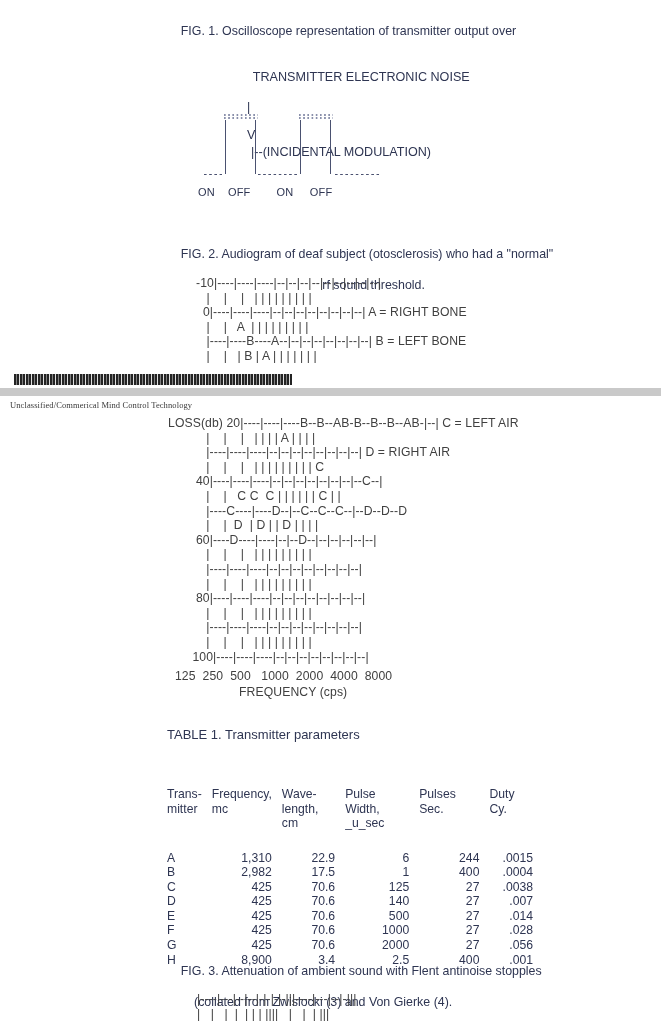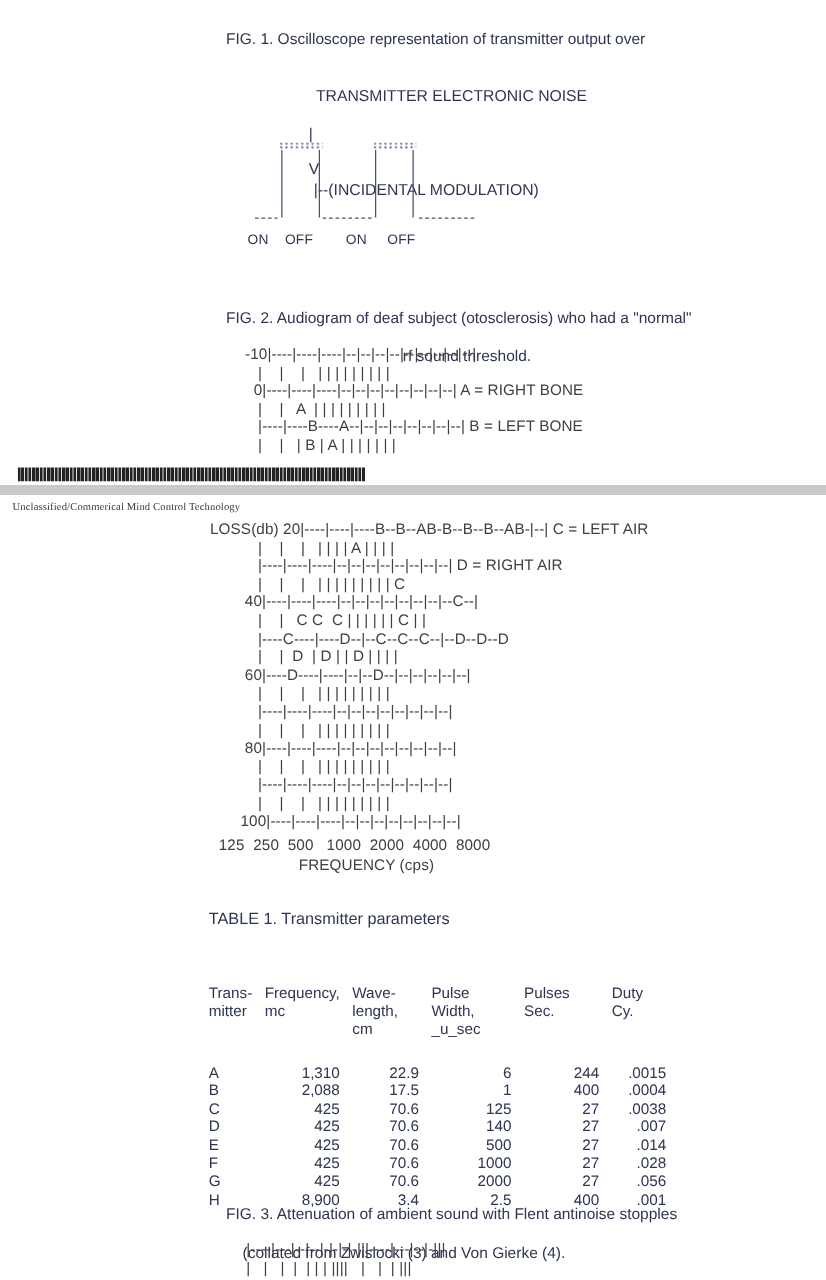--- a/index.html
+++ b/index.html
@@ -243,21 +243,21 @@
         <tr>
           <td class="c-letter">A</td>
           <td class="c-num">1,310</td>
           <td class="c-num">22.9</td>
           <td class="c-num">6</td>
           <td class="c-num">244</td>
           <td class="c-num">.0015</td>
         </tr>
         <tr>
           <td class="c-letter">B</td>
-          <td class="c-num">2,088</td>
+          <td class="c-num">2,982</td>
           <td class="c-num">17.5</td>
           <td class="c-num">1</td>
           <td class="c-num">400</td>
           <td class="c-num">.0004</td>
         </tr>
         <tr>
           <td class="c-letter">C</td>
           <td class="c-num">425</td>
           <td class="c-num">70.6</td>
           <td class="c-num">125</td>

